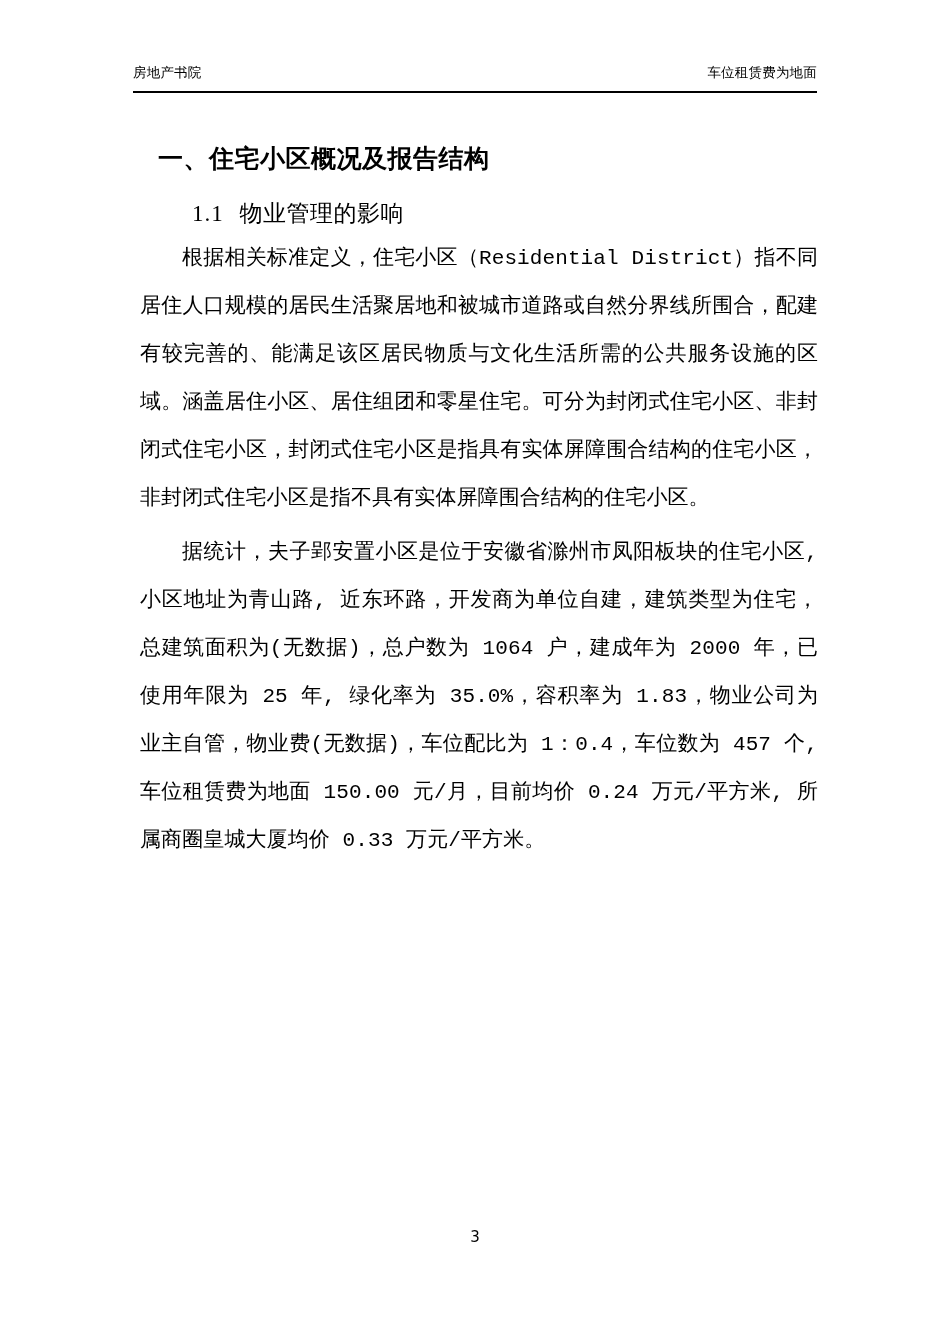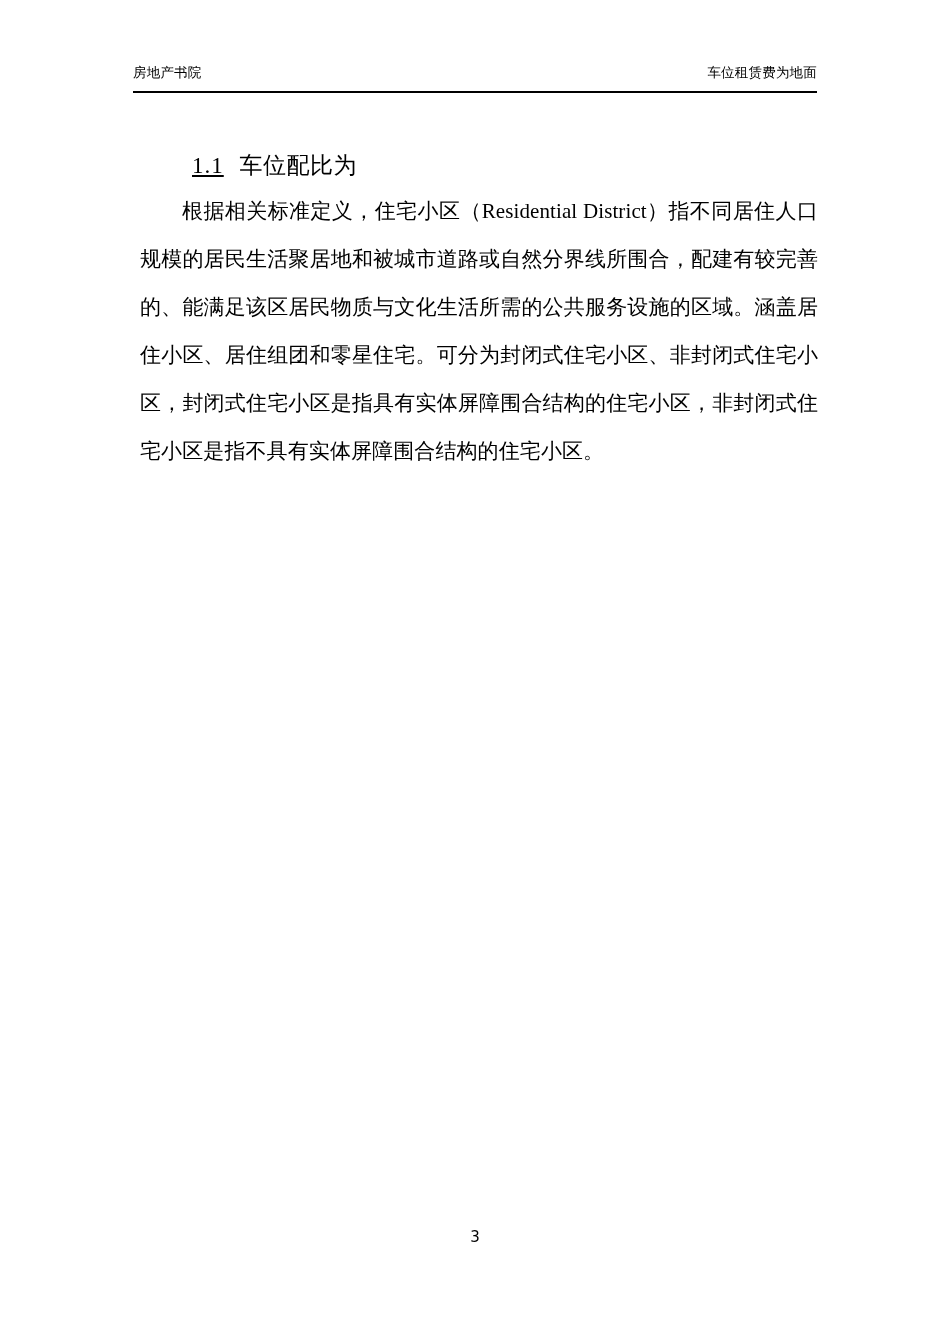--- a/index.html
+++ b/index.html
@@ -68,25 +68,24 @@
     margin: 22px 0 6px 52px;
     letter-spacing: 0.5px;
   }
   h2.doc-h2.bold-h2 {
     font-weight: bold;
     margin-left: 46px;
   }
   h2.doc-h2 .num {
     font-family: "Liberation Serif", "DejaVu Serif", serif;
     letter-spacing: 1px;
-    text-decoration: underline;
   }
 
   p.body-text {
-    font-family: Liberation Serif, serif;
+    font-family: Liberation Mono, monospace;
     font-size: 21px;
     line-height: 48px;
     margin: 6px 0 0 0;
     text-align: justify;
     text-justify: inter-ideograph;
     text-indent: 2em;
     letter-spacing: 0.1px;
   }
 
   
@@ -107,26 +106,28 @@
 <div class="page">
 
   <div class="page-header">
     <span>房地产书院</span>
     <span>车位租赁费为地面</span>
   </div>
   <div class="header-rule"></div>
 
   <div class="content">
 
+    <h1 class="doc-h1">一、住宅小区概况及报告结构</h1>
 
     <h2 class="doc-h2">
       <span class="num">1.1</span>&nbsp;
-      <span>车位配比为</span>
+      <span>物业管理的影响</span>
     </h2>
     <p class="body-text">根据相关标准定义，住宅小区（Residential District）指不同居住人口规模的居民生活聚居地和被城市道路或自然分界线所围合，配建有较完善的、能满足该区居民物质与文化生活所需的公共服务设施的区域。涵盖居住小区、居住组团和零星住宅。可分为封闭式住宅小区、非封闭式住宅小区，封闭式住宅小区是指具有实体屏障围合结构的住宅小区，非封闭式住宅小区是指不具有实体屏障围合结构的住宅小区。</p>
 
+    <p class="body-text">据统计，夫子郢安置小区是位于安徽省滁州市凤阳板块的住宅小区, 小区地址为青山路, 近东环路，开发商为单位自建，建筑类型为住宅，总建筑面积为(无数据)，总户数为 1064 户，建成年为 2000 年，已使用年限为 25 年, 绿化率为 35.0%，容积率为 1.83，物业公司为业主自管，物业费(无数据)，车位配比为 1：0.4，车位数为 457 个, 车位租赁费为地面 150.00 元/月，目前均价 0.24 万元/平方米, 所属商圈皇城大厦均价 0.33 万元/平方米。</p>
 
 
   </div>
 
   <div class="page-number">3</div>
 
 </div>
 
 </body></html>

